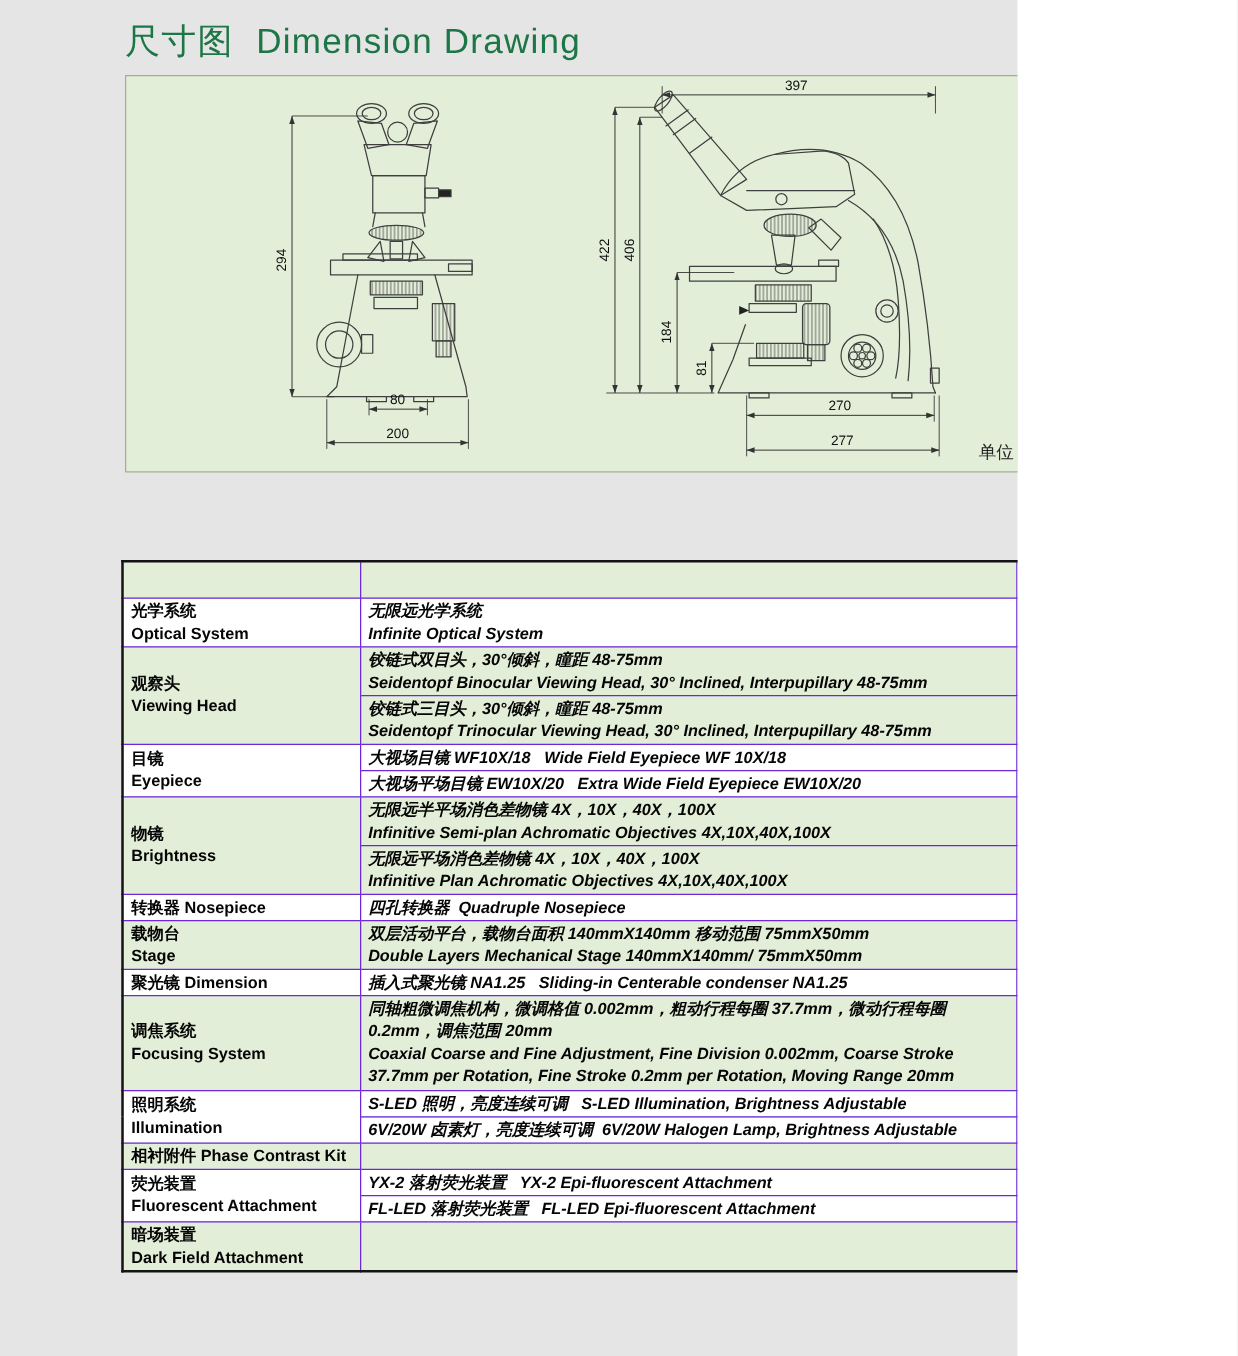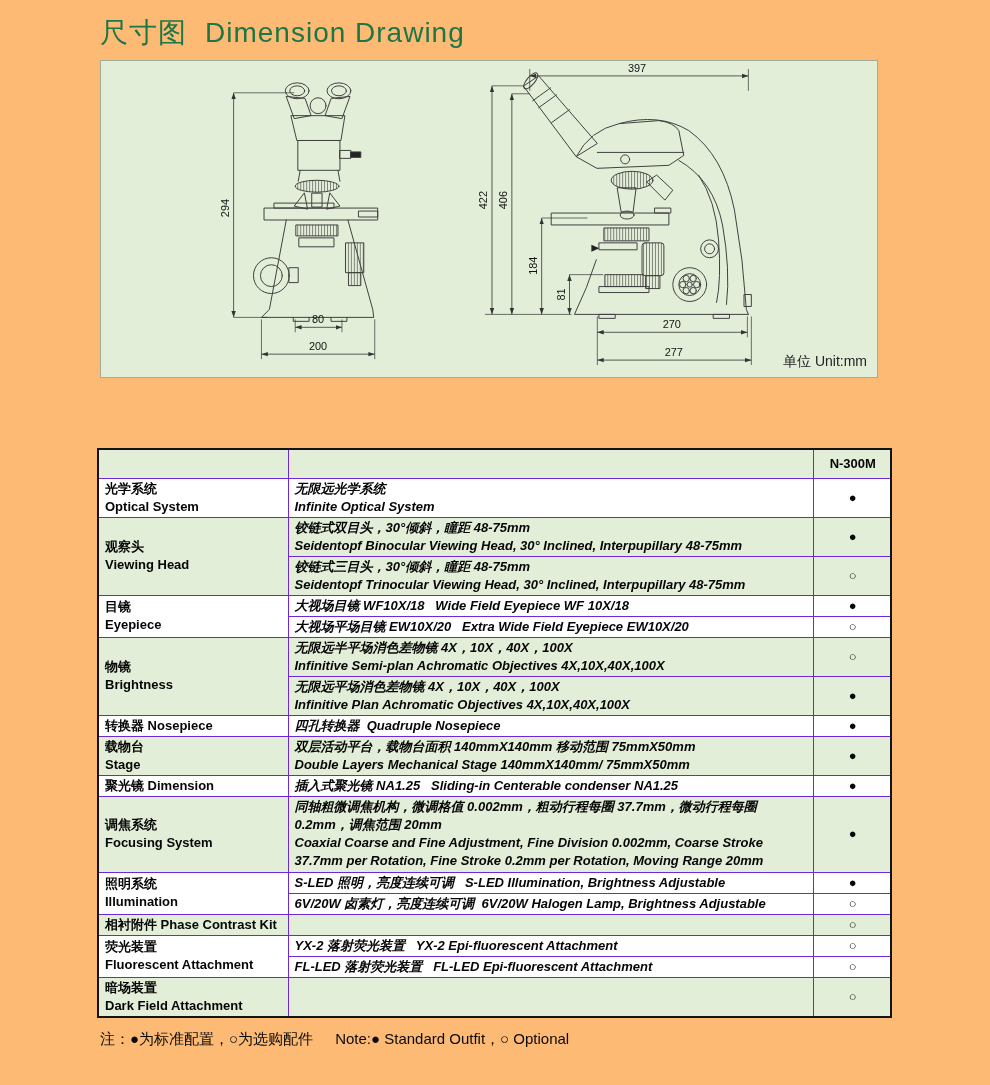--- a/index.html
+++ b/index.html
@@ -1,17 +1,17 @@
 <!DOCTYPE html>
 <html><head>
 <meta charset="utf-8">
 <style>
   * { margin:0; padding:0; box-sizing:border-box; }
   body { background:#fff; font-family:"Liberation Sans", sans-serif; color:#050505; }
-  .page { position:relative; width:990px; height:1085px; background:#fdba74; overflow:hidden; }
+  .page { position:relative; width:814px; height:1085px; background:#e5e5e5; overflow:hidden; }
 
   .sec-title { position:absolute; left:100px; color:#1d7646; font-size:28px; font-weight:500; letter-spacing:1px; white-space:nowrap; }
   .sec-title .en { margin-left:18px; }
   #title-dim  { top:14px; }
   #title-spec { top:400px; }
 
   .panel { position:absolute; left:100px; top:60px; width:778px; height:318px;
            background:#e3eed8; border:1px solid #a3ad99; }
   .panel svg { display:block; }
   .unit-label { position:absolute; right:10px; bottom:6px; font-size:14px; color:#222; }
@@ -351,15 +351,14 @@
             <div>Dark Field Attachment</div>
           </td>
       <td class="desc">
             <div class="ln"></div>
           </td>
       <td class="mark">○</td>
     </tr>
   </tbody>
     </table>
 
-  <div class="note"><span class="zh">注：●为标准配置，○为选购配件</span><span class="en">Note:● Standard Outfit，○ Optional</span></div>
 
 </div>
 
 </body></html>

